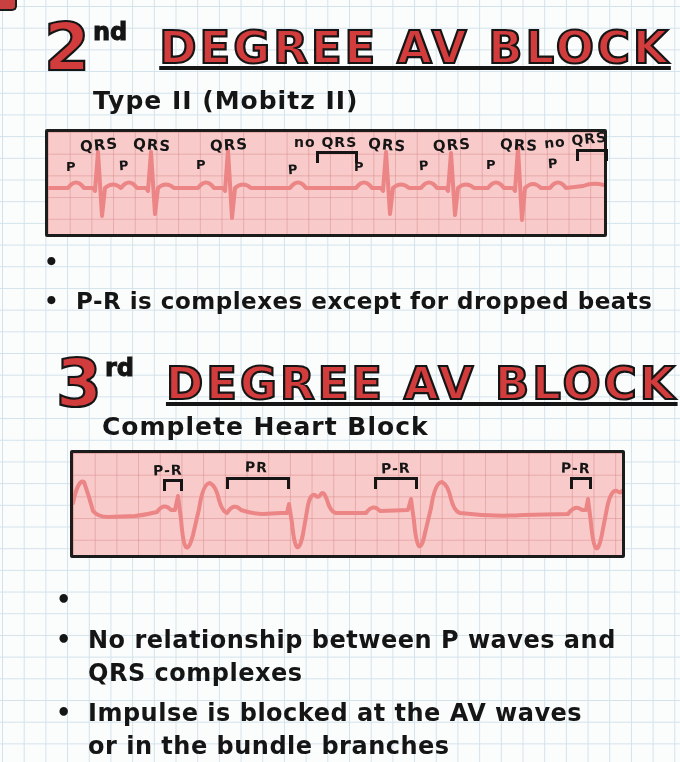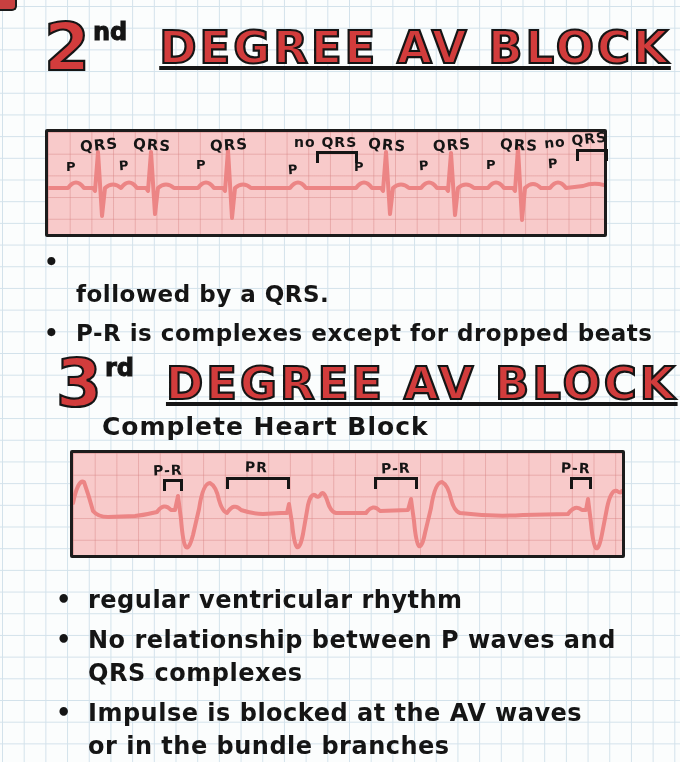--- a/index.html
+++ b/index.html
@@ -55,20 +55,21 @@
 <body>
 
 <div id="page">
   <div class="corner"></div>
 
   <div class="deg-title" id="title1">
     <span class="deg-num">2</span>
     <span class="deg-ord">nd</span>
     <span class="deg-rest">DEGREE AV BLOCK</span>
   </div>
+  <div class="subtitle" id="subtitle1">Type II (Mobitz II)</div>
 
   <div class="ecg" id="strip1">
     <svg width="556" height="102" viewBox="0 0 556 102">
       <path fill="none" stroke="#ec8585" stroke-width="4" stroke-linecap="round" stroke-linejoin="round" d="M0,56 L20,56 Q28,45 36,56 L45,56 L47,59 L50,20 L54,84 L57,56 Q65,49 73,56
            Q81,45 89,56 L98,56 L100,59 L103,20 L107,82 L110,56 Q118,49 126,56
            L150,56 Q158,45 166,56 L175,56 L177,59 L180,18 L184,86 L187,56 Q195,49 203,56
            L242,56 Q250,45 258,56
            L308,56 Q316,45 324,56 L333,56 L335,59 L338,20 L342,82 L345,56 Q353,49 361,56
            L373,56 Q381,45 389,56 L398,56 L400,59 L403,21 L407,83 L410,56 Q418,49 426,56
            L440,56 Q448,45 456,56 L465,56 L467,59 L470,16 L474,88 L477,56 Q485,48 493,56
@@ -92,24 +93,20 @@
       <span class="lbl nq" style="left: 246px; top: 3px;">no QRS</span>
       <div class="brk" style="left: 268px; top: 19px; width: 36px;"></div>
       <span class="lbl nq" style="left: 496px; top: 1px; transform: rotate(-6deg);">no QRS</span>
       <div class="brk" style="left: 528px; top: 17px; width: 26px;"></div>
     </div>
 
   <div class="blist" id="blist1">
       <div class="bitem">
         <div class="bline">
           <span class="dot">•</span>
-        </div>
-        <div class="bline">
-          <span class="dot"></span>
-          <span>followed by a QRS.</span>
         </div>
       </div>
       <div class="bitem">
         <div class="bline">
           <span class="dot">•</span>
           <span>P-R is complexes except for dropped beats</span>
         </div>
       </div>
     </div>
 
@@ -140,21 +137,20 @@
       <span class="lbl prl" style="left: 308px; top: 8px; transform: rotate(-2deg);">P-R</span>
       <div class="brk" style="left: 301px; top: 24px; width: 38px;"></div>
       <span class="lbl prl" style="left: 488px; top: 8px; transform: rotate(2deg);">P-R</span>
       <div class="brk" style="left: 497px; top: 24px; width: 16px;"></div>
     </div>
 
   <div class="blist" id="blist2">
       <div class="bitem">
         <div class="bline">
           <span class="dot">•</span>
-          <span>regular ventricular rhythm</span>
         </div>
       </div>
       <div class="bitem">
         <div class="bline">
           <span class="dot">•</span>
           <span>No relationship between P waves and</span>
         </div>
         <div class="bline">
           <span class="dot"></span>
           <span>QRS complexes</span>

